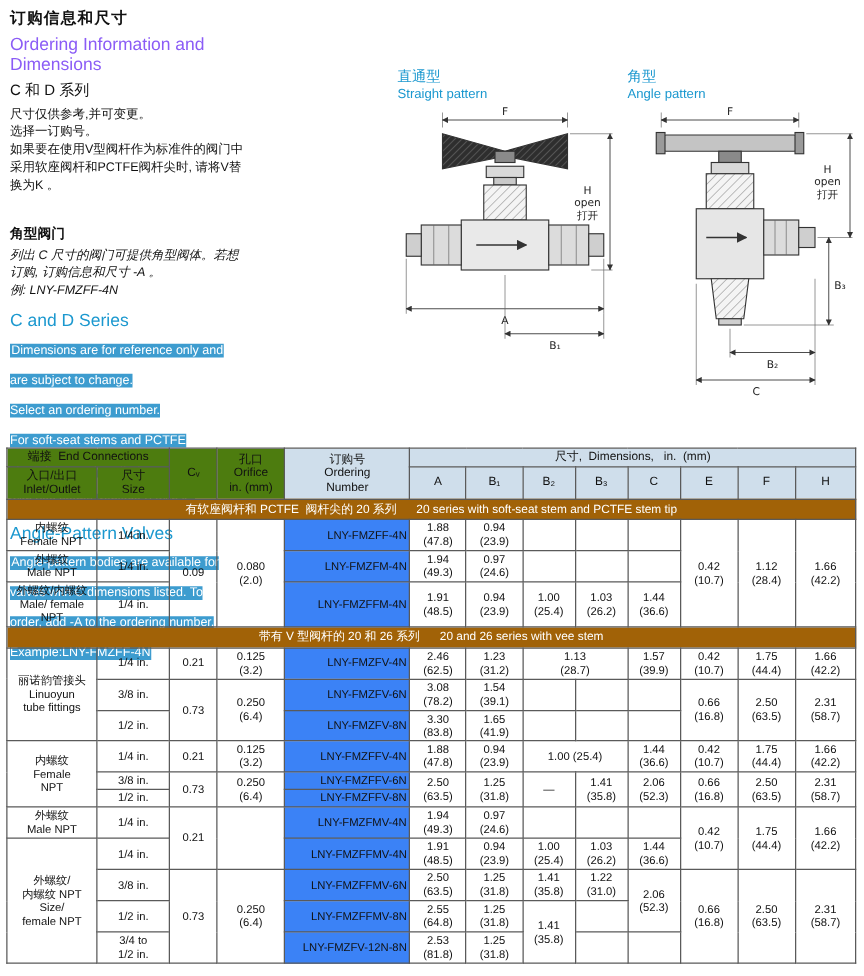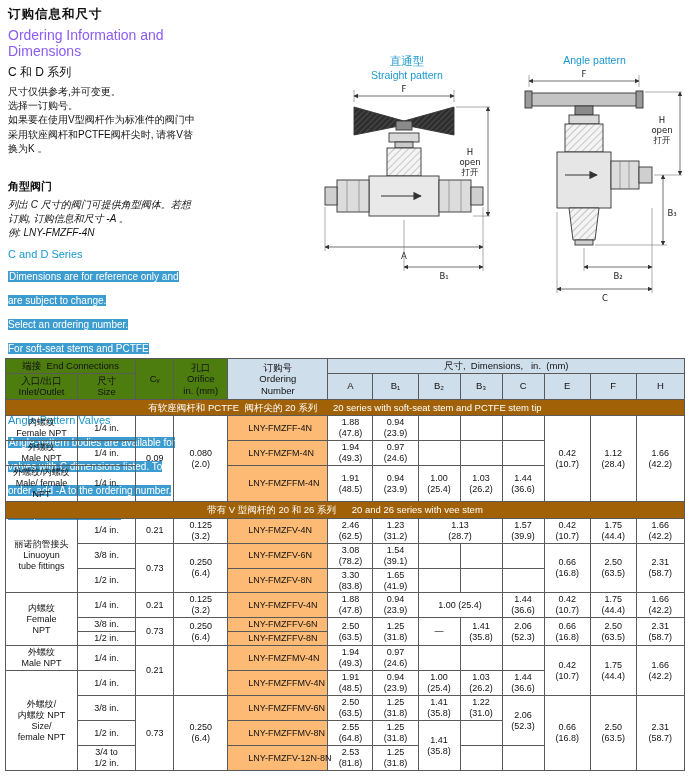--- a/index.html
+++ b/index.html
@@ -1,48 +1,48 @@
 <!DOCTYPE html>
 <html><head>
 <meta charset="utf-8">
 <style>
   html,body{margin:0;padding:0;background:#fff;}
   body{font-family:"Liberation Sans","DejaVu Sans",sans-serif;color:#111;}
-  #page{position:relative;width:691px;height:781px;background:#fff;overflow:hidden;border-radius:19px;}
+  #page{position:relative;width:691px;height:781px;background:#fff;overflow:hidden;}
 
   
   .text-block{position:absolute;left:8px;top:6px;width:224px;}
   .title-cn{font-size:12.5px;font-weight:600;letter-spacing:1px;}
   .title-en{font-size:14px;color:#8b5cf6;margin-top:4px;}
   .series-cn{font-size:12px;margin-top:5px;}
   .notes-cn{font-size:10px;line-height:1.42;margin-top:4px;white-space:pre-line;}
   .angle-cn-title{font-size:11px;font-weight:bold;margin-top:23px;}
   .italic{font-style:italic;}
-  .sub-title-en{font-size:11px;color:#1b98cf;margin-top:7px;}
+  .sub-title-en{font-size:14px;color:#1b98cf;margin-top:7px;}
   .hl-wrap{margin-top:3px;line-height:1.5;}
   .hl{background:#3d9ccf;color:#fff;font-size:10px;line-height:1.5;white-space:pre-line;padding:0 1px;}
 
   
-  .diagram{position:absolute;text-align:center;}
+  .diagram{position:absolute;text-align:left;}
   .dg-cn{color:#1b98cf;font-size:11.5px;}
   .dg-en{color:#1b98cf;font-size:10.5px;margin-bottom:2px;}
   svg text{font-size:8.5px;fill:#222;font-family:"DejaVu Sans",sans-serif;}
   .dim{stroke:#333;stroke-width:0.7;marker-start:url(#arr);marker-end:url(#arr);}
   .ext{stroke:#666;stroke-width:0.55;}
   .outl{stroke:#333;stroke-width:0.9;}
 
   
   #dims-table{position:absolute;left:5px;top:358px;border-collapse:collapse;table-layout:fixed;
               width:680px;font-size:9px;border:1.5px solid #333;}
   #dims-table th,#dims-table td{border:1px solid #5a5a5a;text-align:center;vertical-align:middle;
               padding:1px 2px;line-height:1.22;}
   #dims-table td{white-space:pre-line;}
   #dims-table th{white-space:pre;font-weight:normal;font-size:9.5px;background:#4d7c0f;}
   #dims-table .blue{background:#cfdeeb;text-align:center;}
-  #dims-table td.ord{background:#fdba74;text-align:left;padding-left:20px;white-space:pre;}
+  #dims-table td.ord{background:#3b82f6;text-align:right;padding-left:6px;white-space:pre;}
   #dims-table td.section{background:#a16207;color:#fff;font-size:9.5px;padding:2px;white-space:pre;}
 </style>
 </head>
 <body>
 
 <div id="page">
 
   <svg width="0" height="0" style="position:absolute">
     <defs>
       <marker id="arr" viewBox="0 0 10 10" refX="9" refY="5" markerWidth="7" markerHeight="7" orient="auto-start-reverse">
@@ -134,20 +134,21 @@
       <g>
         <line class="ext" x1="86" y1="137" x2="86" y2="188"></line>
         <line class="ext" x1="165" y1="168" x2="165" y2="188"></line>
         <line class="dim" x1="86" y1="184" x2="165" y2="184"></line>
         <text x="126" y="196" text-anchor="middle">B₁</text>
       </g>
     </svg>
   </div>
 
   <div class="diagram" style="left:502px;top:54px;width:185px;">
+    <div class="dg-cn">角型</div>
     <div class="dg-en">Angle pattern</div>
     <svg width="185" height="245" viewBox="0 0 185 245">
       <g>
         <line class="ext" x1="27" y1="7" x2="27" y2="19"></line>
         <line class="ext" x1="137" y1="7" x2="137" y2="19"></line>
         <line class="dim" x1="27" y1="13" x2="137" y2="13"></line>
         <text x="82" y="9" text-anchor="middle">F</text>
       </g>
       <g>
         <rect class="outl" x="27" y="25" width="110" height="13" rx="4" fill="#c4c4c4"></rect>

